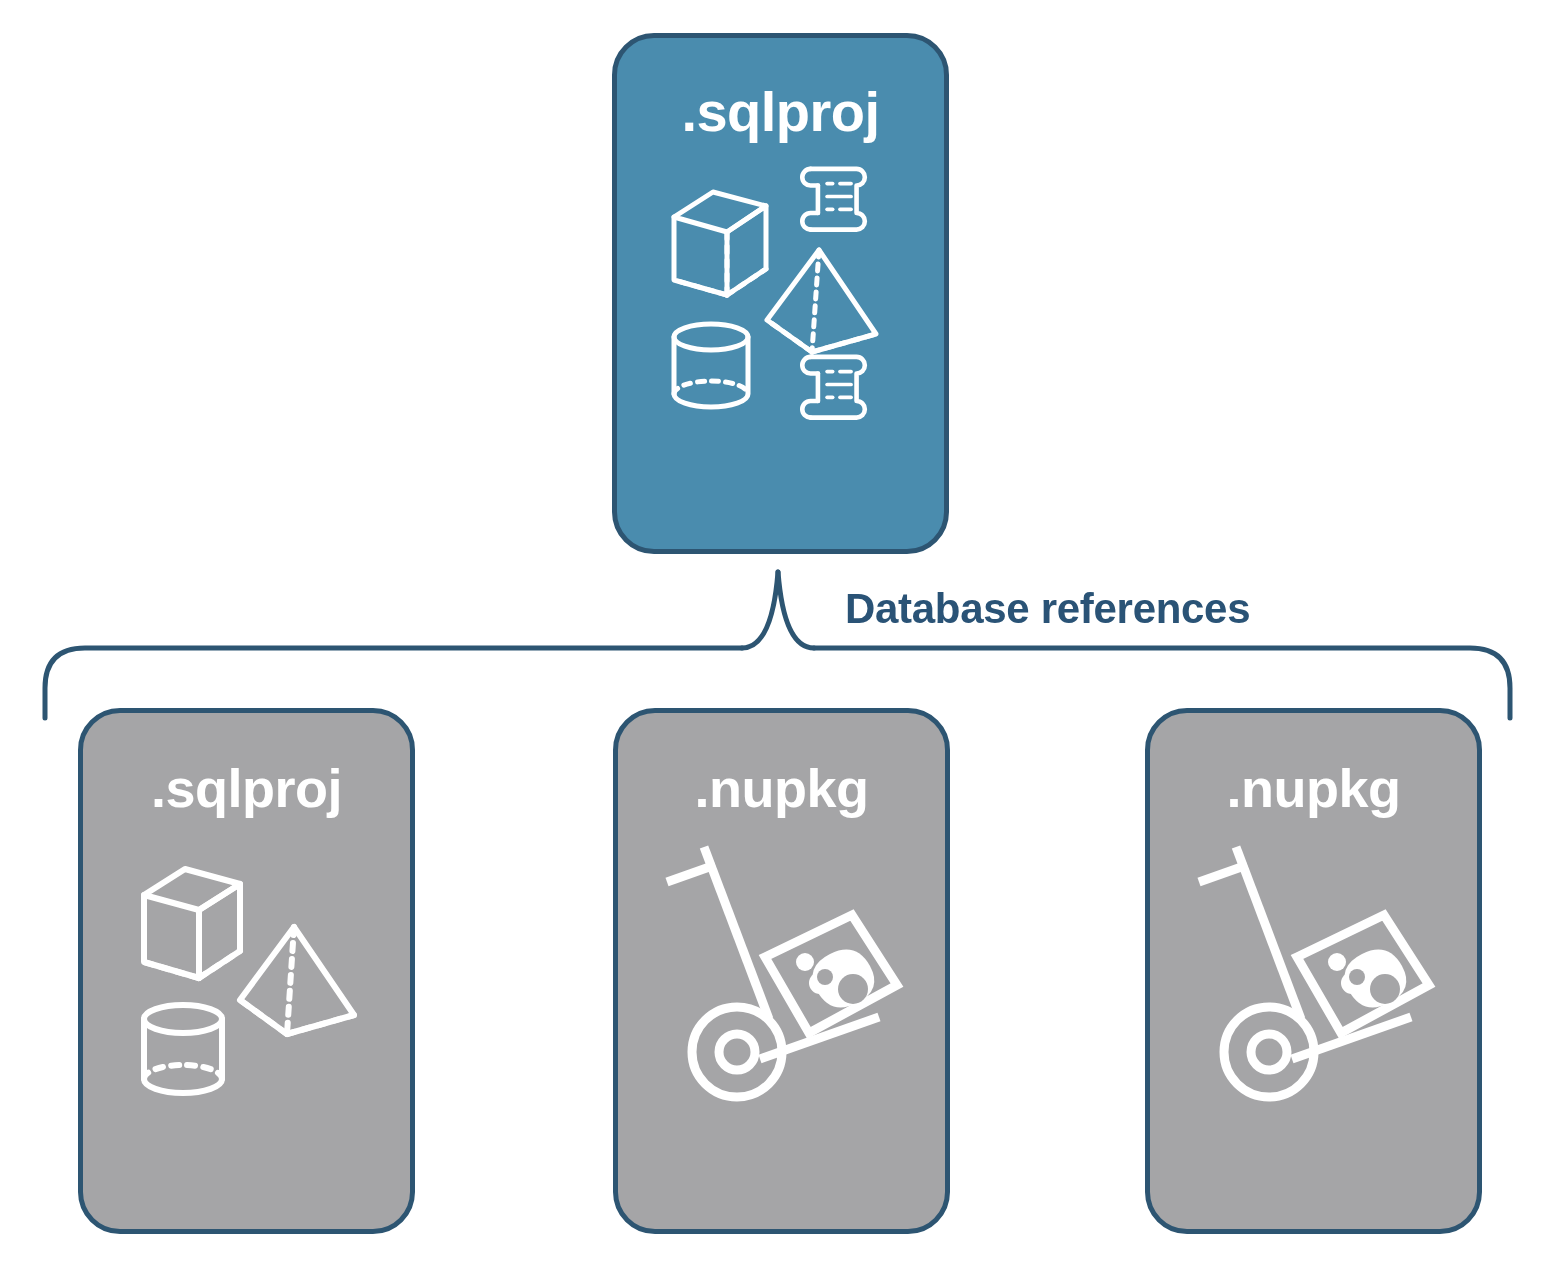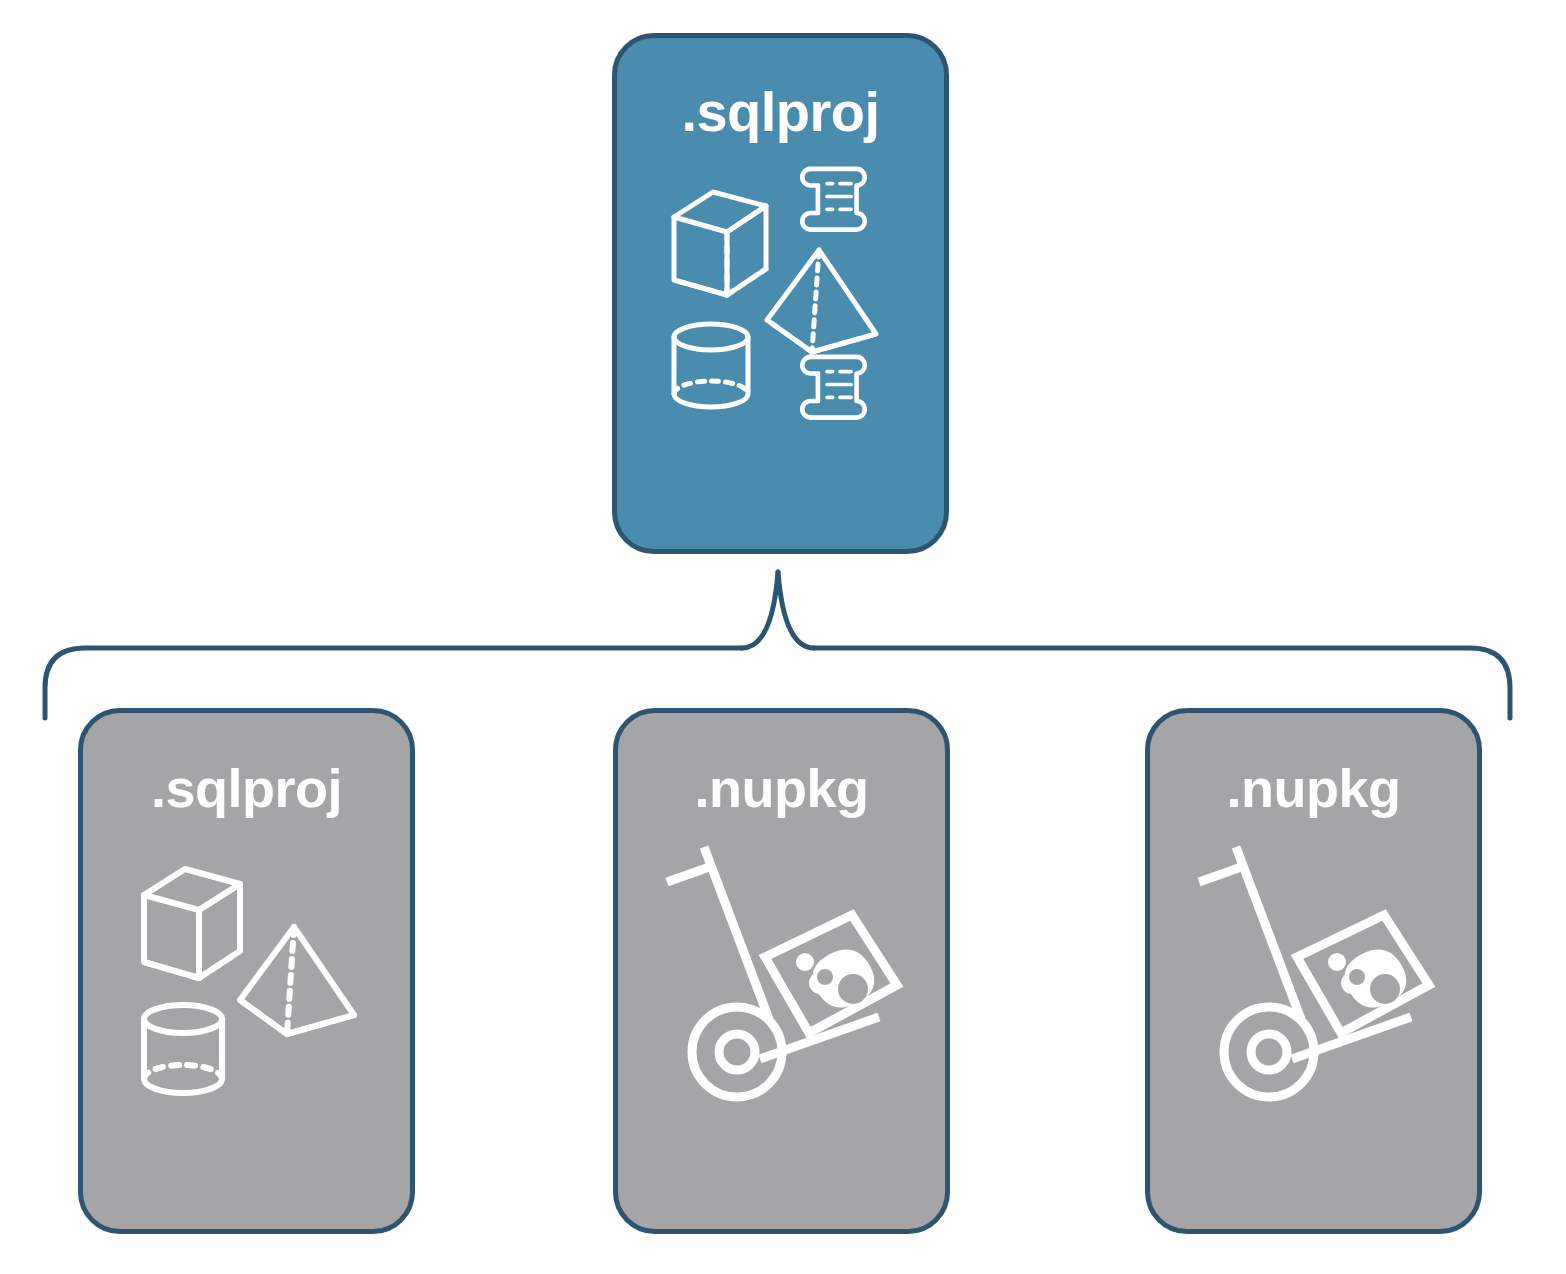--- a/index.html
+++ b/index.html
@@ -177,20 +177,21 @@
   <svg id="bracket" viewBox="0 0 1566 200" xmlns="http://www.w3.org/2000/svg" fill="none" stroke="#2d5572" stroke-width="5" stroke-linecap="round">
 
     <path d="M45 178 L45 148 Q45 108 85 108 L742 108"></path>
 
     <path d="M742 108 Q772 108 778 32"></path>
     <path d="M778 32 Q784 108 814 108"></path>
 
     <path d="M814 108 L1470 108 Q1510 108 1510 148 L1510 178"></path>
   </svg>
 
+  <div id="bracket-label">Database references</div>
 
   <div class="card gray" id="card-ref-1">
     <div class="card-title">.sqlproj</div>
 
     <div class="icon-wrap">
       <svg viewBox="0 0 250 280" xmlns="http://www.w3.org/2000/svg" fill="none" stroke="#ffffff" stroke-width="6" stroke-linecap="round" stroke-linejoin="round">
 
         <g>
           <polygon points="22,58 63,32 118,47 77,73"></polygon>
           <polyline points="22,58 22,125 77,141 77,73"></polyline>

